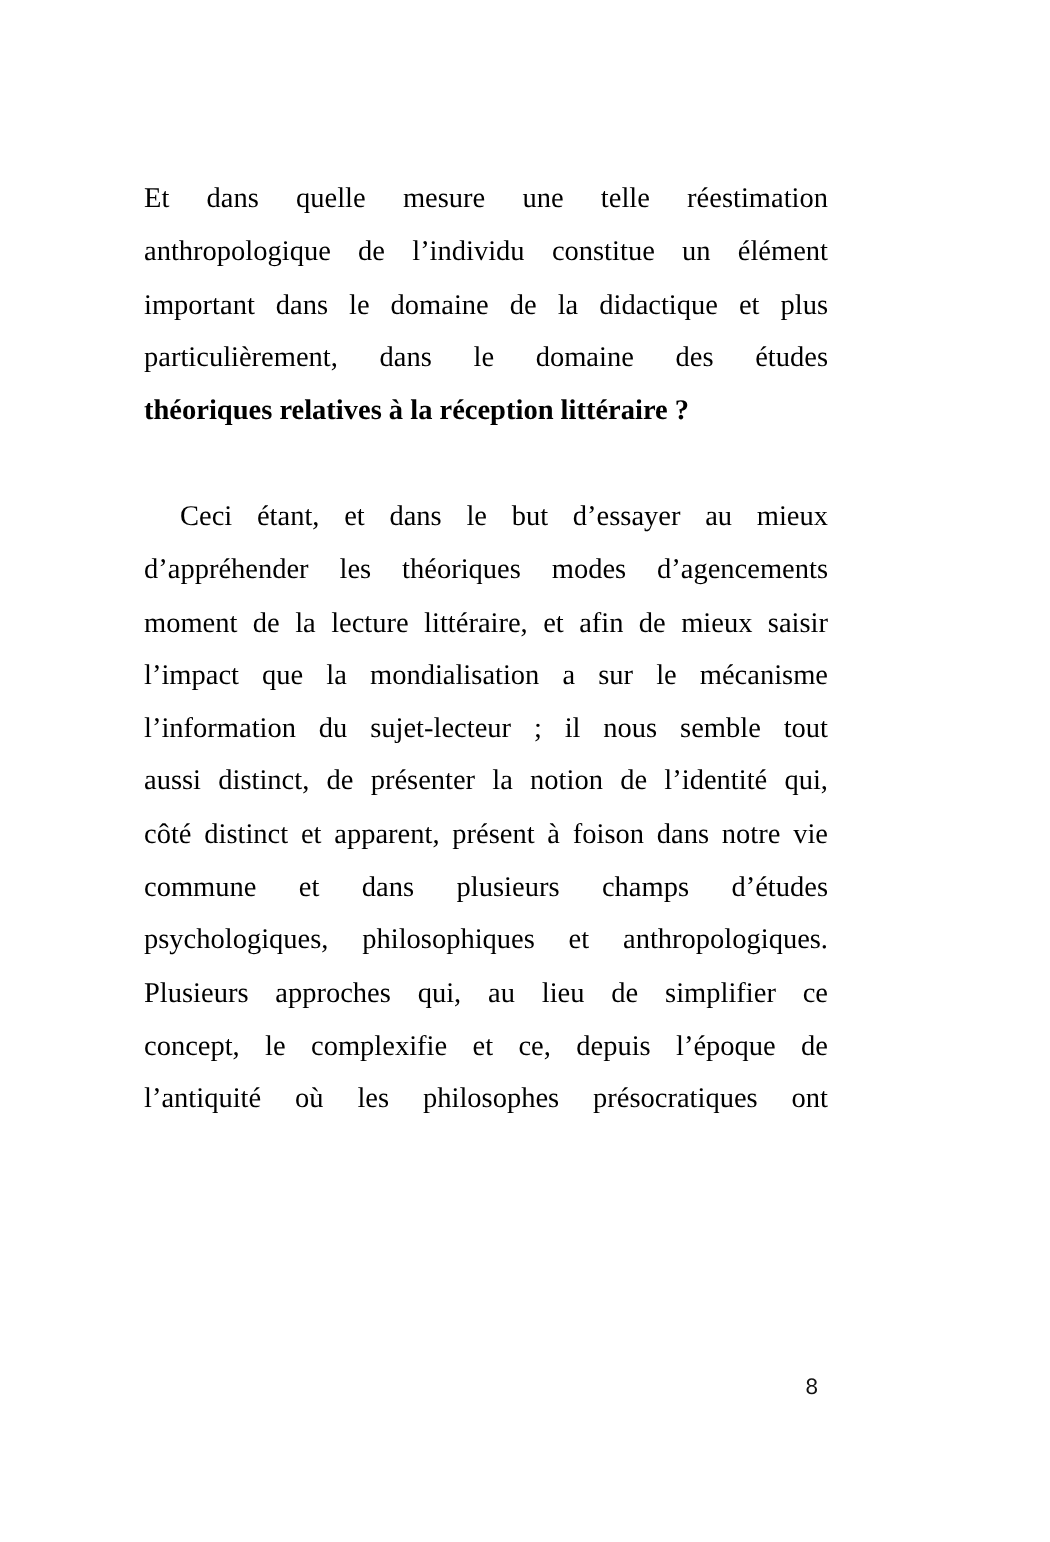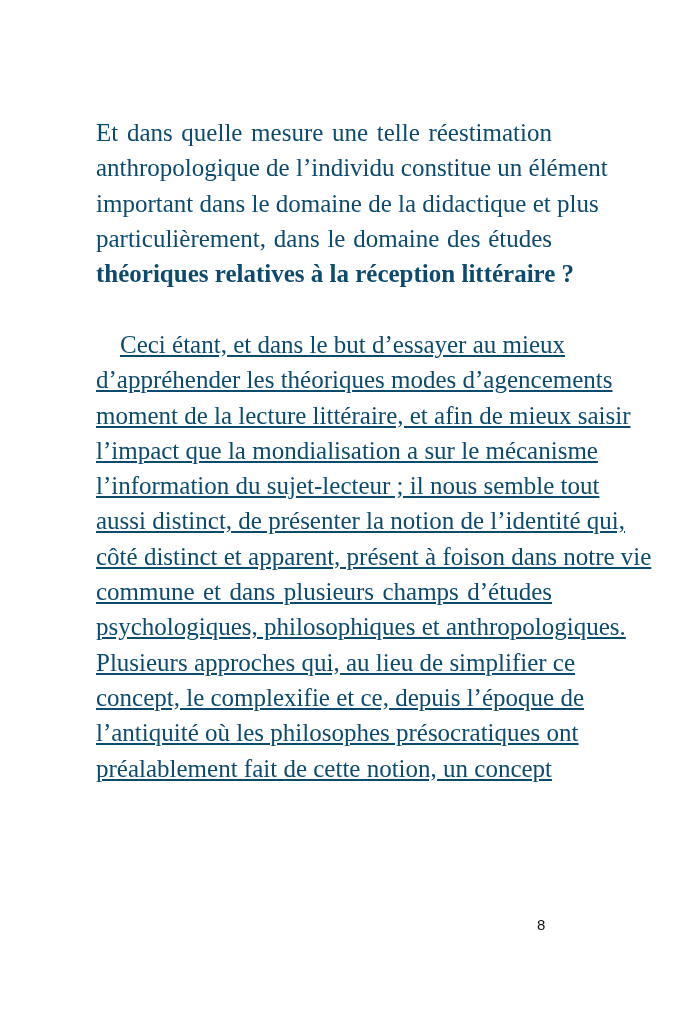--- a/index.html
+++ b/index.html
@@ -1,27 +1,27 @@
 <!DOCTYPE html>
 <html><head>
   <meta charset="utf-8">
   <style>
     html, body { margin: 0; padding: 0; background: #ffffff; }
     body { width: 700px; height: 1028px; position: relative; overflow: hidden; }
     .page { position: absolute; left: 0; top: 0; width: 700px; height: 1028px; background: #fff; }
     .text-block {
       position: absolute; left: 96px; width: 456px;
       font-family: "Liberation Serif", serif;
-      font-size: 25px; line-height: 35.3px; color: #0c4a6e;
+      font-size: 19px; line-height: 35.3px; color: #000000;
     }
     .line { display: block; height: 35.3px; white-space: nowrap; text-align: justify; text-align-last: justify; }
     .line.last { text-align-last: left; font-weight: bold; }
     .indent { padding-left: 24px; }
     #p1 { top: 115px; }
-    #p2 { top: 327px; text-decoration: underline; }
+    #p2 { top: 327px; }
     .page-number {
       position: absolute; left: 537px; top: 916px;
       font-family: "Liberation Sans", sans-serif; font-size: 15px; color: #111;
     }
   </style>
 </head>
 <body>
 
 <div class="page">
   <div class="text-block" id="p1">
@@ -38,17 +38,16 @@
     <span class="line">moment de la lecture littéraire, et afin de mieux saisir</span>
     <span class="line">l’impact que la mondialisation a sur le mécanisme</span>
     <span class="line">l’information du sujet-lecteur ; il nous semble tout</span>
     <span class="line">aussi distinct, de présenter la notion de l’identité qui,</span>
     <span class="line">côté distinct et apparent, présent à foison dans notre vie</span>
     <span class="line">commune et dans plusieurs champs d’études</span>
     <span class="line">psychologiques, philosophiques et anthropologiques.</span>
     <span class="line">Plusieurs approches qui, au lieu de simplifier ce</span>
     <span class="line">concept, le complexifie et ce, depuis l’époque de</span>
     <span class="line">l’antiquité où les philosophes présocratiques ont</span>
-    <span class="line">préalablement fait de cette notion, un concept</span>
   </div>
 
   <div class="page-number">8</div>
 </div>
 
 </body></html>

